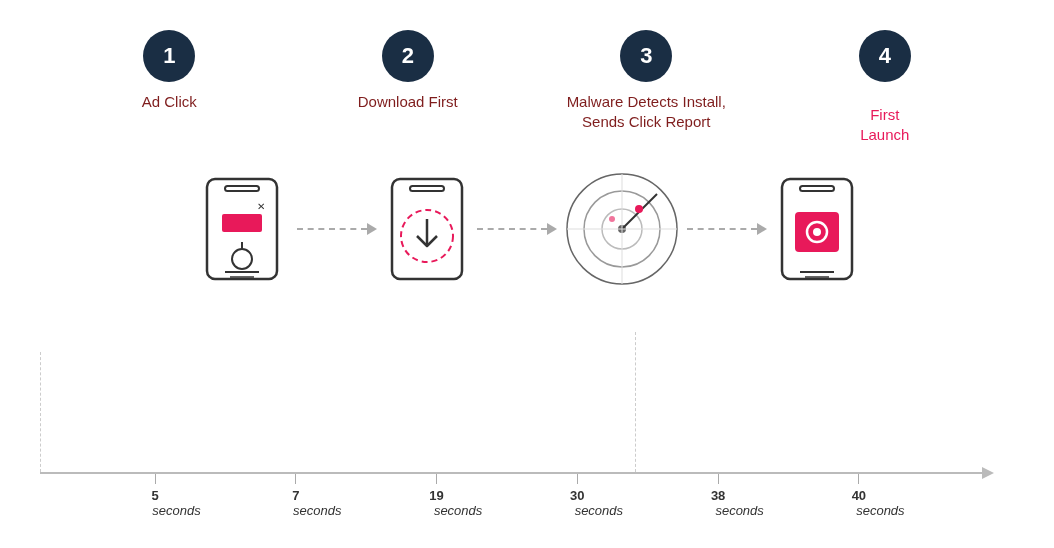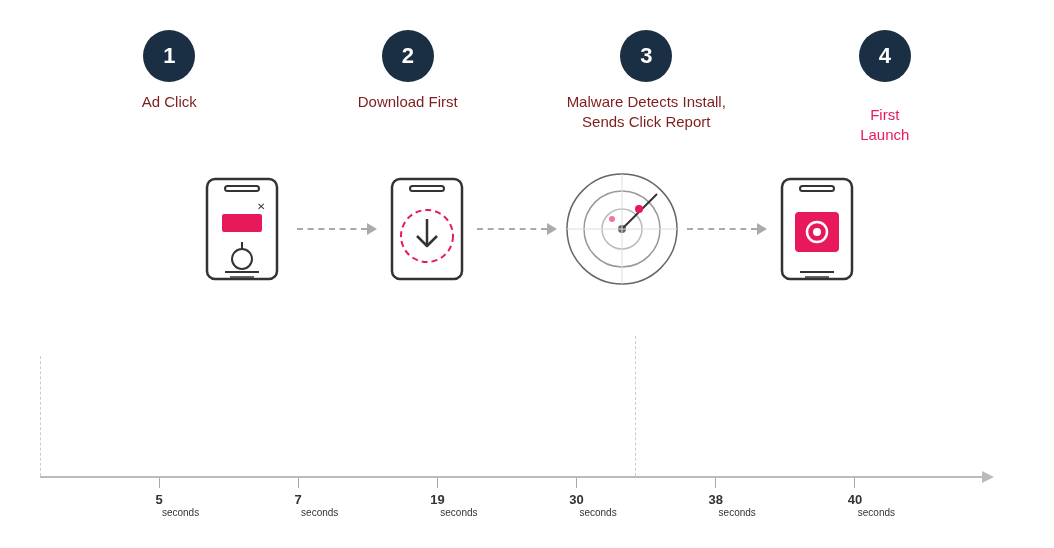--- a/index.html
+++ b/index.html
@@ -80,22 +80,23 @@
       margin-bottom: 4px;
     }
 
     .tick-label-num {
       font-size: 13px;
       font-weight: bold;
       color: #333;
     }
 
     .tick-label-sec {
-      font-size: 10px;
+      font-size: 13px;
       color: #333;
+      font-style: italic;
       margin-left: 43px;
     }
 
     
     .dashed-arrow {
       display: flex;
       align-items: center;
       width: 60px;
     }
 

